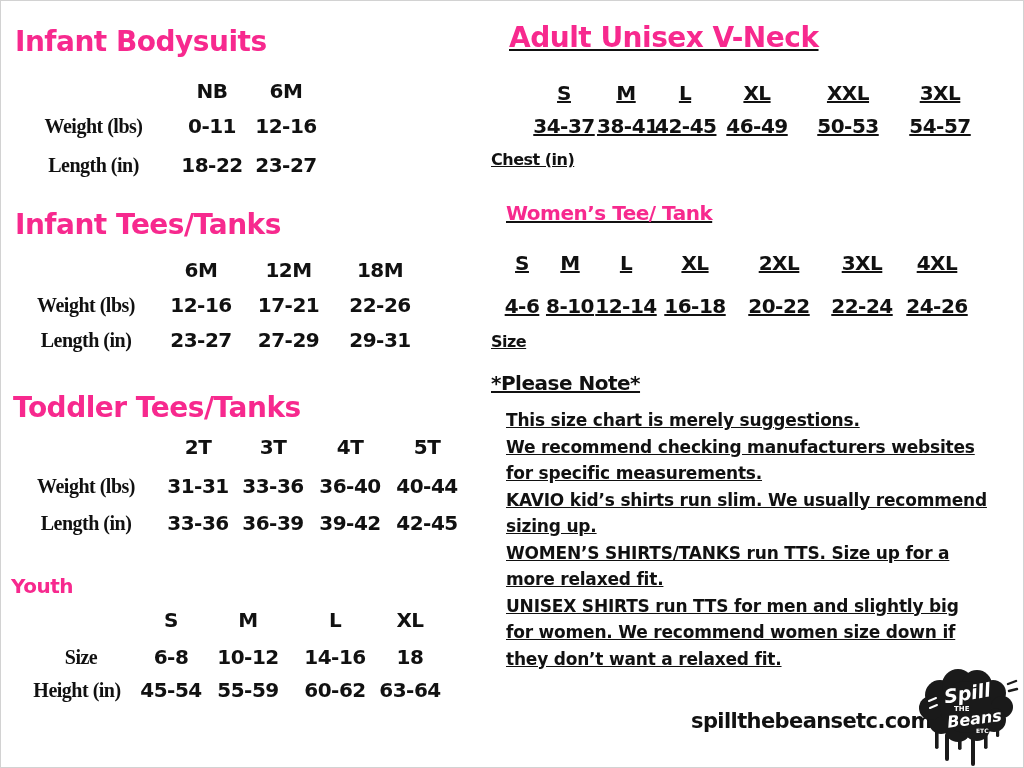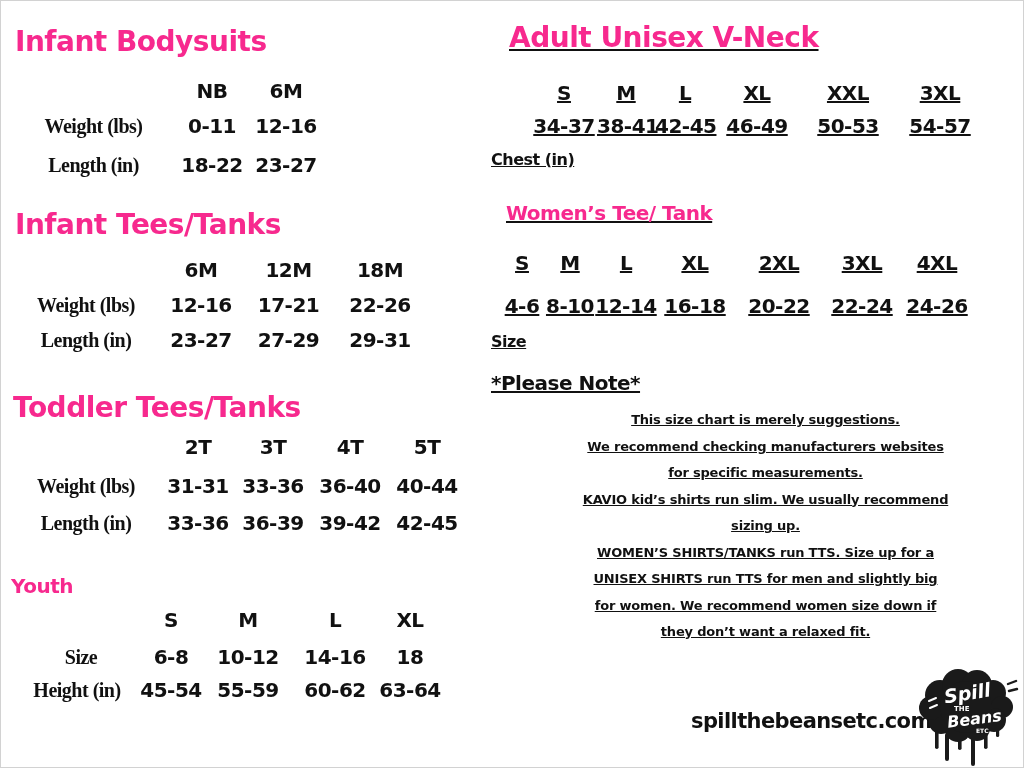--- a/index.html
+++ b/index.html
@@ -32,21 +32,21 @@
   .row.yo { grid-template-columns:128px 64px 90px 84px 66px; }
   .row.ad { grid-template-columns:66px 58px 60px 84px 98px 86px; padding-left:40px; }
   .row.wo { grid-template-columns:46px 50px 62px 76px 92px 74px 76px; padding-left:8px; }
 
   .axis-label { text-align:left; font-size:16px; line-height:26px; letter-spacing:-0.5px; }
   .axis-label.ad { width:492px; }
   .axis-label.wo { width:484px; }
 
   .note-title { font-size:20px; line-height:32px; letter-spacing:-0.5px; }
   .note-lines { padding-left:15px; }
-  .note-line  { font-size:13px; line-height:26.5px; letter-spacing:-0.2px; white-space:nowrap;text-align:center; }
+  .note-line  { font-size:17px; line-height:26.5px; letter-spacing:-0.2px; white-space:nowrap; }
 
   .website {
     position:absolute; top:708px; left:200px;
     font-size:21px; letter-spacing:-0.6px; white-space:nowrap;
   }
   .logo-wrap { position:absolute; top:662px; left:423px; width:105px; height:104px; }
   .logo-wrap svg { display:block; }
   .logo-word { fill:#ffffff; font-family:"DejaVu Sans", sans-serif; font-weight:700; }
 </style>
 </head>
@@ -196,20 +196,21 @@
 
     <section>
       <div class="note-title" style="margin-top:12px">*Please Note*</div>
       <div class="note-lines" style="margin-top:8px">
         <div class="note-line">This size chart is merely suggestions.</div>
         <div class="note-line">We recommend checking manufacturers websites</div>
         <div class="note-line">for specific measurements.</div>
         <div class="note-line">KAVIO kid’s shirts run slim. We usually recommend</div>
         <div class="note-line">sizing up.</div>
         <div class="note-line">WOMEN’S SHIRTS/TANKS run TTS. Size up for a</div>
+        <div class="note-line">more relaxed fit.</div>
         <div class="note-line">UNISEX SHIRTS run TTS for men and slightly big</div>
         <div class="note-line">for women. We recommend women size down if</div>
         <div class="note-line">they don’t want a relaxed fit.</div>
       </div>
     </section>
 
     <div class="website">spillthebeansetc.com</div>
 
     <div class="logo-wrap">
       <svg viewBox="0 0 105 104" width="105" height="104">

